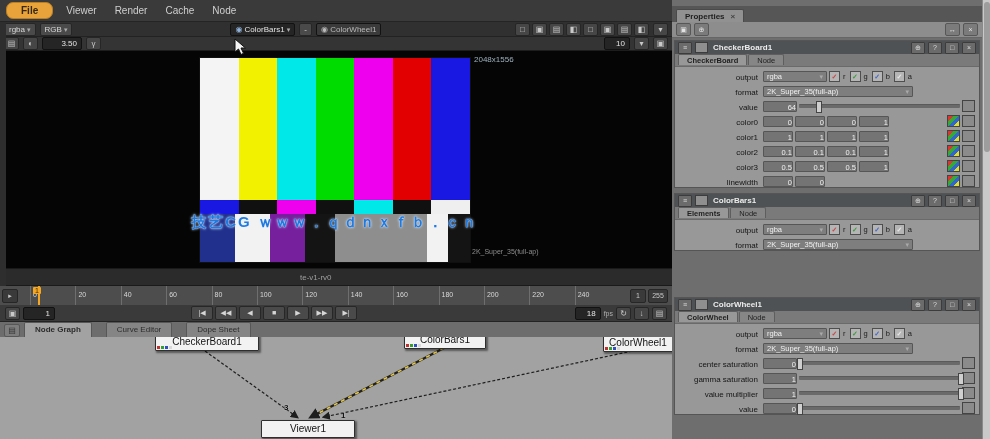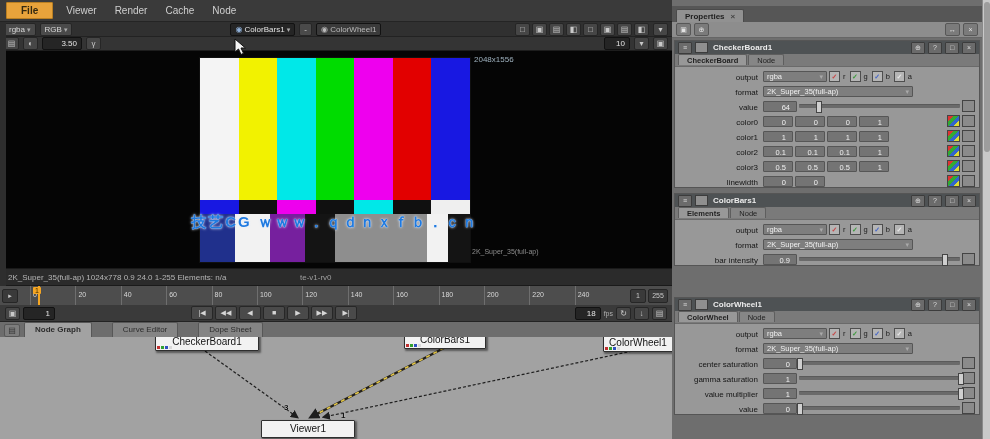--- a/index.html
+++ b/index.html
@@ -1,20 +1,20 @@
 <!DOCTYPE html>
 <html><head>
 <meta charset="utf-8">
 <style>
   html,body{margin:0;padding:0;background:#222;font-family:"Liberation Sans",sans-serif;}
   #app{position:relative;width:990px;height:439px;overflow:hidden;background:#3c3c3c;user-select:none;}
   .abs{position:absolute;}
   
   #menubar{left:0;top:0;width:672px;height:22px;background:#3a3a3a;border-bottom:1px solid #242424;display:flex;align-items:center;gap:4px;padding-left:6px;box-sizing:border-box;}
-  .logo-badge{background:#e8a33b;color:#352a10;font-size:10px;font-weight:bold;padding:2px 14px;border-radius:1px;border:1px solid #b97f22;}
+  .logo-badge{background:#e8a33b;color:#352a10;font-size:10px;font-weight:bold;padding:2px 14px;border-radius:7px;border:1px solid #b97f22;}
   .menu-item{color:#cfcfcf;font-size:10px;padding:3px 9px;}
   
   #vtb1{left:0;top:22px;width:672px;height:15px;background:#303030;border-bottom:1px solid #222;display:flex;align-items:center;gap:4px;padding:0 4px;box-sizing:border-box;}
   #vtb2{left:0;top:37px;width:672px;height:14px;background:#343434;border-bottom:1px solid #1d1d1d;display:flex;align-items:center;gap:4px;padding:0 4px;box-sizing:border-box;}
   .tbtn{background:#4a4a4a;border:1px solid #262626;color:#d8d8d8;font-size:8px;height:11px;line-height:11px;padding:0 4px;border-radius:2px;display:inline-flex;align-items:center;gap:2px;}
   .tfield{background:#252525;border:1px solid #121212;color:#e3e3e3;font-size:8px;height:11px;line-height:11px;padding:0 4px;border-radius:2px;}
   .ticon{background:#464646;border:1px solid #262626;color:#c9c9c9;font-size:8px;width:13px;height:11px;line-height:11px;text-align:center;border-radius:2px;}
   .chev{font-size:7px;color:#aaa;}
   .spacer{flex:1;}
   
@@ -62,21 +62,21 @@
   .ptitle{height:13px;background:#4e5254;display:flex;align-items:center;gap:3px;padding:0 3px;}
   .ptitle .pname{color:#ececec;font-size:8px;font-weight:bold;flex:1;padding-left:2px;}
   .pt-icon{background:#6b6b6b;border:1px solid #3c3c3c;color:#ddd;font-size:7px;width:12px;height:10px;line-height:10px;text-align:center;border-radius:1px;}
   .pt-chip{width:11px;height:9px;background:#8f8f8f;border:1px solid #3c3c3c;}
   .ptabs{height:12px;background:#7a7a7a;display:flex;gap:1px;padding-left:3px;border-bottom:1px solid #6a6a6a;}
   .ptab{font-size:7.5px;color:#222;background:#868686;padding:1px 8px 0 8px;border:1px solid #5e5e5e;border-bottom:none;border-radius:2px 2px 0 0;height:11px;box-sizing:border-box;}
   .ptab.active{background:#989898;font-weight:bold;}
   .prow{height:15px;display:flex;align-items:flex-end;}
   .plabel{width:88px;text-align:right;color:#151515;font-size:8px;padding-right:5px;box-sizing:border-box;white-space:nowrap;overflow:hidden;}
   .pctrls{flex:1;display:flex;align-items:center;gap:2px;padding-right:4px;}
-  .pfield{background:#747474;border:1px solid #565656;color:#f0f0f0;font-size:7.5px;height:11px;line-height:11px;padding:0 6px;text-align:right;border-radius:1px;box-sizing:border-box;}
+  .pfield{background:#747474;border:1px solid #565656;color:#f0f0f0;font-size:7.5px;height:11px;line-height:11px;padding:0 0;text-align:right;border-radius:1px;box-sizing:border-box;}
   .pdrop{background:#7e7e7e;border:1px solid #565656;color:#f0f0f0;font-size:7.5px;height:11px;line-height:11px;padding:0 3px;border-radius:1px;display:flex;justify-content:space-between;align-items:center;box-sizing:border-box;}
   .groove{height:3px;background:#6a6a6a;border-top:1px solid #5a5a5a;flex:1;position:relative;border-radius:1px;}
   .handle{position:absolute;top:-4px;width:4px;height:10px;background:#cfcfcf;border:1px solid #444;}
   .chk{width:9px;height:9px;background:#b5b5b5;border:1px solid #4e4e4e;font-size:7px;line-height:9px;text-align:center;font-weight:bold;}
   .chklbl{font-size:7.5px;color:#1c1c1c;margin:0 2px 0 1px;}
   .swatch-multi{width:11px;height:10px;border:1px solid #444;background:linear-gradient(135deg,#d33 0 25%,#3a3 25% 50%,#36c 50% 75%,#dd3 75% 100%);}
   .swatch-gray{width:11px;height:10px;border:1px solid #444;background:#8b8b8b;}
   
   #left-strip{left:0;top:22px;width:6px;height:264px;background:#2e2e2e;}
   #cursor{left:234px;top:38px;z-index:50;}
@@ -163,21 +163,20 @@
           <div class="barcell" style="width: 8%; background: rgb(242, 242, 242);"></div>
           <div class="barcell" style="width: 8%; background: rgb(20, 20, 20);"></div>
         </div>
     </div>
     <div id="res-overlay" class="abs">2048x1556</div>
     <div id="fmt-label" class="abs">2K_Super_35(full-ap)</div>
     <div id="watermark" class="abs">技艺CG ｗｗｗ．ｑｄｎｘｆｂ．ｃｎ</div>
   </div>
 
   <div id="vstatus" class="abs">
-    <span>2K_Super_35(full-ap)  1024x778   0.9   24.0   1-255   Elements: n/a</span>
     <span id="status-center">te-v1-rv0</span>
   </div>
 
   <div id="ruler" class="abs">
     <span class="ruler-endbox" style="left:2px;">▸</span>
     <div id="ruler-ticks">
         <div class="tick">0</div>
         <div class="tick">20</div>
         <div class="tick">40</div>
         <div class="tick">60</div>
@@ -213,21 +212,21 @@
     <span class="spacer"></span>
     <span class="tfield" style="width:16px;text-align:right;">18</span>
     <span style="color:#b0b0b0;font-size:7px;">fps</span>
     <span class="ticon">↻</span>
     <span class="ticon">↓</span>
     <span class="ticon">▤</span>
   </div>
 
   <div id="dagtabs" class="abs">
     <span class="dagtab-icon">▤</span>
-    <span id="dagtab-items" style="display:flex;gap:20px;align-items:flex-end;">
+    <span id="dagtab-items" style="display:flex;gap:14px;align-items:flex-end;">
         <span class="dagtab active">Node Graph</span>
         <span class="dagtab">Curve Editor</span>
         <span class="dagtab">Dope Sheet</span>
       </span>
   </div>
 
   <div id="dagcanvas" class="abs">
     <svg width="672" height="102" style="position:absolute;left:0;top:0;">
       <defs>
         <marker id="arr" markerWidth="7" markerHeight="7" refX="5" refY="3.5" orient="auto">
@@ -423,30 +422,20 @@
           </div>
           <div class="prow">
             <span class="plabel">format</span>
             <span class="pctrls">
               <span class="pdrop" style="width: 150px;">
                 <span>2K_Super_35(full-ap)</span>
                 <span class="chev">▾</span>
               </span>
             </span>
           </div>
-          <div class="prow">
-            <span class="plabel">bar intensity</span>
-            <span class="pctrls">
-              <span class="pfield" style="width: 34px;">0.9</span>
-              <span class="groove">
-                <span class="handle" style="left: calc(90% - 2px);"></span>
-              </span>
-              <span class="swatch-gray"></span>
-            </span>
-          </div>
         </div>
         <div class="panel" style="top: 297px;">
           <div class="ptitle">
             <span class="pt-icon">≡</span>
             <span class="pt-chip"></span>
             <span class="pname">ColorWheel1</span>
             <span class="pt-icon">⊕</span>
             <span class="pt-icon">?</span>
             <span class="pt-icon">□</span>
             <span class="pt-icon">×</span>

